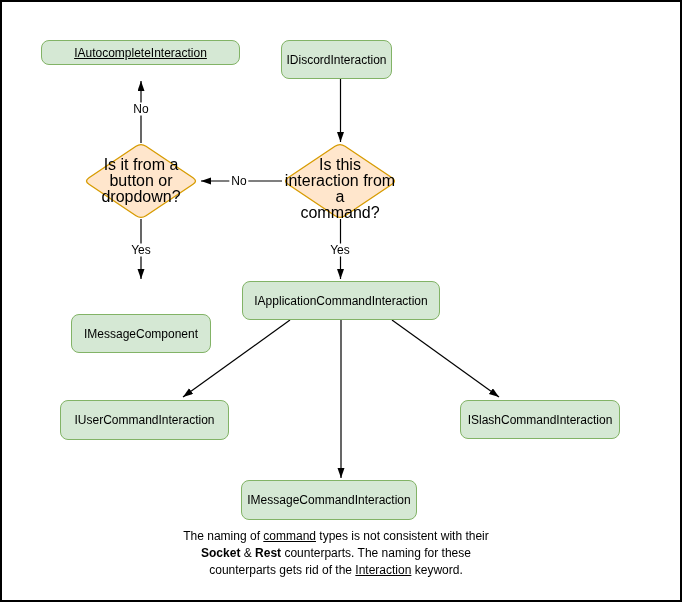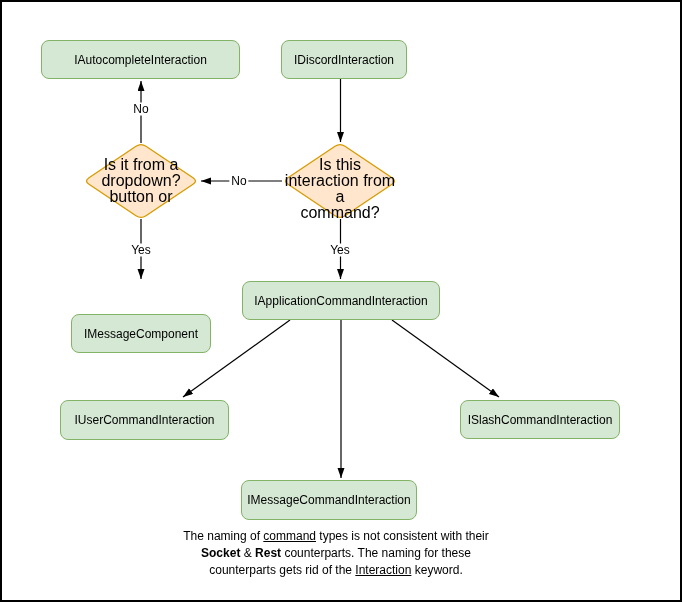--- a/index.html
+++ b/index.html
@@ -87,38 +87,38 @@
     <line x1="340.5" y1="79" x2="340.5" y2="142" stroke="#000" stroke-width="1.2" marker-end="url(#ah)"></line>
     <line x1="282" y1="181" x2="201" y2="181" stroke="#000" stroke-width="1.2" marker-end="url(#ah)"></line>
     <line x1="141" y1="143" x2="141" y2="81" stroke="#000" stroke-width="1.2" marker-end="url(#ah)"></line>
     <line x1="141" y1="219" x2="141" y2="279" stroke="#000" stroke-width="1.2" marker-end="url(#ah)"></line>
     <line x1="340.5" y1="219" x2="340.5" y2="279" stroke="#000" stroke-width="1.2" marker-end="url(#ah)"></line>
     <line x1="290" y1="320" x2="183" y2="397" stroke="#000" stroke-width="1.2" marker-end="url(#ah)"></line>
     <line x1="341" y1="320" x2="341" y2="478" stroke="#000" stroke-width="1.2" marker-end="url(#ah)"></line>
     <line x1="392" y1="320" x2="499" y2="397" stroke="#000" stroke-width="1.2" marker-end="url(#ah)"></line>
   </svg>
 
-  <div class="node" style="left:41px; top:40px; width:199px; height:39px;">IAutocompleteInteraction</div>
+  <div class="node" style="left:41px; top:40px; width:199px; height:25px;text-decoration:underline;">IAutocompleteInteraction</div>
 
-  <div class="node" style="left:281px; top:40px; width:126px; height:39px;">IDiscordInteraction</div>
+  <div class="node" style="left:281px; top:40px; width:111px; height:39px;">IDiscordInteraction</div>
 
   <div class="node" style="left:71px; top:281px; width:140px; height:39px;margin-top:33px;">IMessageComponent</div>
 
   <div class="node" style="left:242px; top:281px; width:198px; height:39px;">IApplicationCommandInteraction</div>
 
   <div class="node" style="left:60px; top:400px; width:169px; height:40px;">IUserCommandInteraction</div>
 
   <div class="node" style="left:460px; top:400px; width:160px; height:39px;">ISlashCommandInteraction</div>
 
   <div class="node" style="left:241px; top:480px; width:176px; height:40px;">IMessageCommandInteraction</div>
 
   <div class="dtext" style="left:81px; top:157px; width:120px;">
     <span>Is it from a</span>
+    <span>button or</span>
     <span>dropdown?</span>
-    <span>button or</span>
   </div>
 
   <div class="dtext" style="left:280px; top:157px; width:120px;">
     <span>Is this</span>
     <span>interaction from a</span>
     <span>command?</span>
   </div>
 
   <span class="elabel" style="left:141px; top:109px;">No</span>
 

